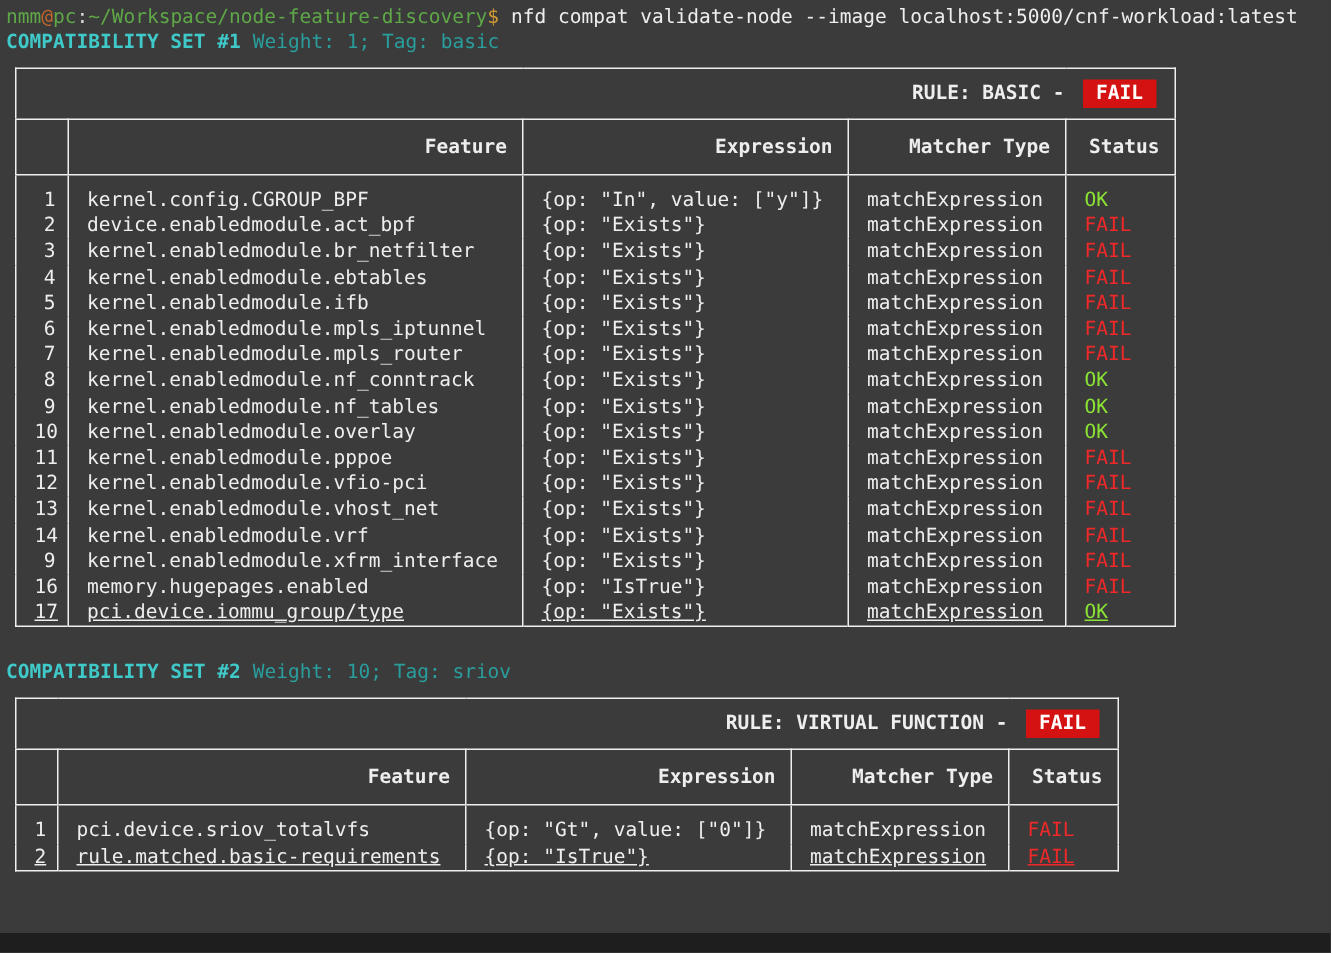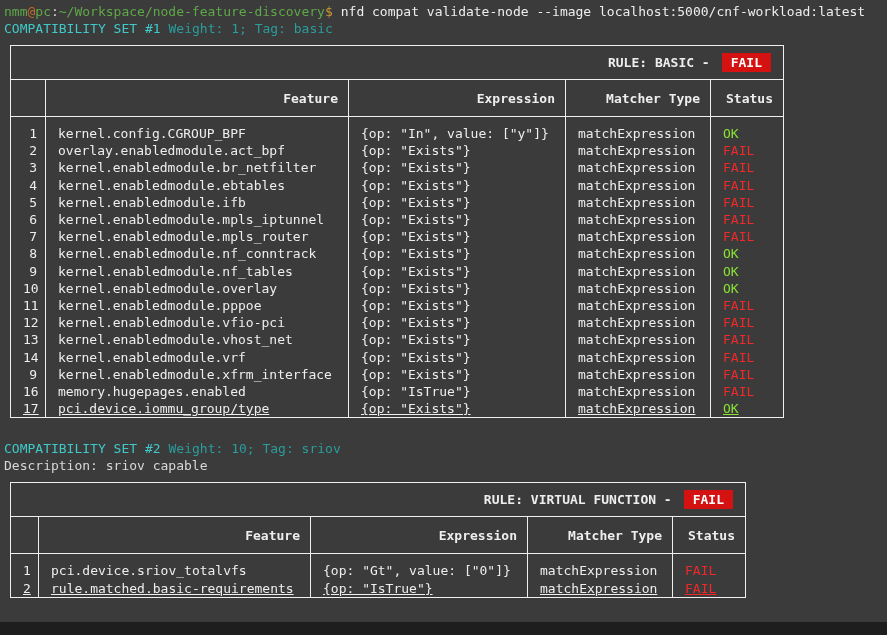--- a/index.html
+++ b/index.html
@@ -28,21 +28,21 @@
     position:relative;
   }
   .terminal{width:887px;height:635px;padding:3px 0 0 4px;position:relative;}
   .line{white-space:pre;}
   .p-green{color:var(--green);text-align:right;}
   .p-orange{color:var(--orange);}
   .p-white{color:var(--dim);}
   .p-dollar{color:var(--gold);}
   .p-cmd{color:var(--text);margin-left:8px;}
   .set-header{margin-top:0;}
-  .set-title{color:var(--cyan);font-weight:normal;}
+  .set-title{color:var(--cyan);font-weight:bold;}
   .set-meta{color:var(--teal);margin-left:8px;}
   .set-desc{color:var(--dim);}
   .set2 .set-header{margin-top:22px;}
   table.rule-table{
     border-collapse:collapse;
     table-layout:fixed;
     margin:8px 0 0 6px;
     border:1px solid var(--border);
     color:var(--text);
   }
@@ -125,21 +125,21 @@
       <tbody>
           <tr>
             <td class="idx">1</td>
             <td class="feature">kernel.config.CGROUP_BPF</td>
             <td class="expr">{op: "In", value: ["y"]}</td>
             <td class="matcher">matchExpression</td>
             <td class="status ok">OK</td>
           </tr>
           <tr>
             <td class="idx">2</td>
-            <td class="feature">overlay.enabledmodule.act_bpf</td>
+            <td class="feature">device.enabledmodule.act_bpf</td>
             <td class="expr">{op: "Exists"}</td>
             <td class="matcher">matchExpression</td>
             <td class="status fail">FAIL</td>
           </tr>
           <tr>
             <td class="idx">3</td>
             <td class="feature">kernel.enabledmodule.br_netfilter</td>
             <td class="expr">{op: "Exists"}</td>
             <td class="matcher">matchExpression</td>
             <td class="status fail">FAIL</td>
@@ -241,21 +241,20 @@
             <td class="expr">{op: "Exists"}</td>
             <td class="matcher">matchExpression</td>
             <td class="status ok">OK</td>
           </tr>
         </tbody>
     </table>
   </section>
 
   <section class="set set2">
     <div class="line set-header"><span class="set-title">COMPATIBILITY SET #2</span><span class="set-meta">Weight: 10; Tag: sriov</span></div>
-    <div class="line set-desc">Description: sriov capable</div>
 
     <table class="rule-table t2">
       <colgroup>
         <col style="width:28px">
           <col style="width:272px">
           <col style="width:217px">
           <col style="width:145px">
           <col style="width:73px">
       </colgroup>
       <thead>

